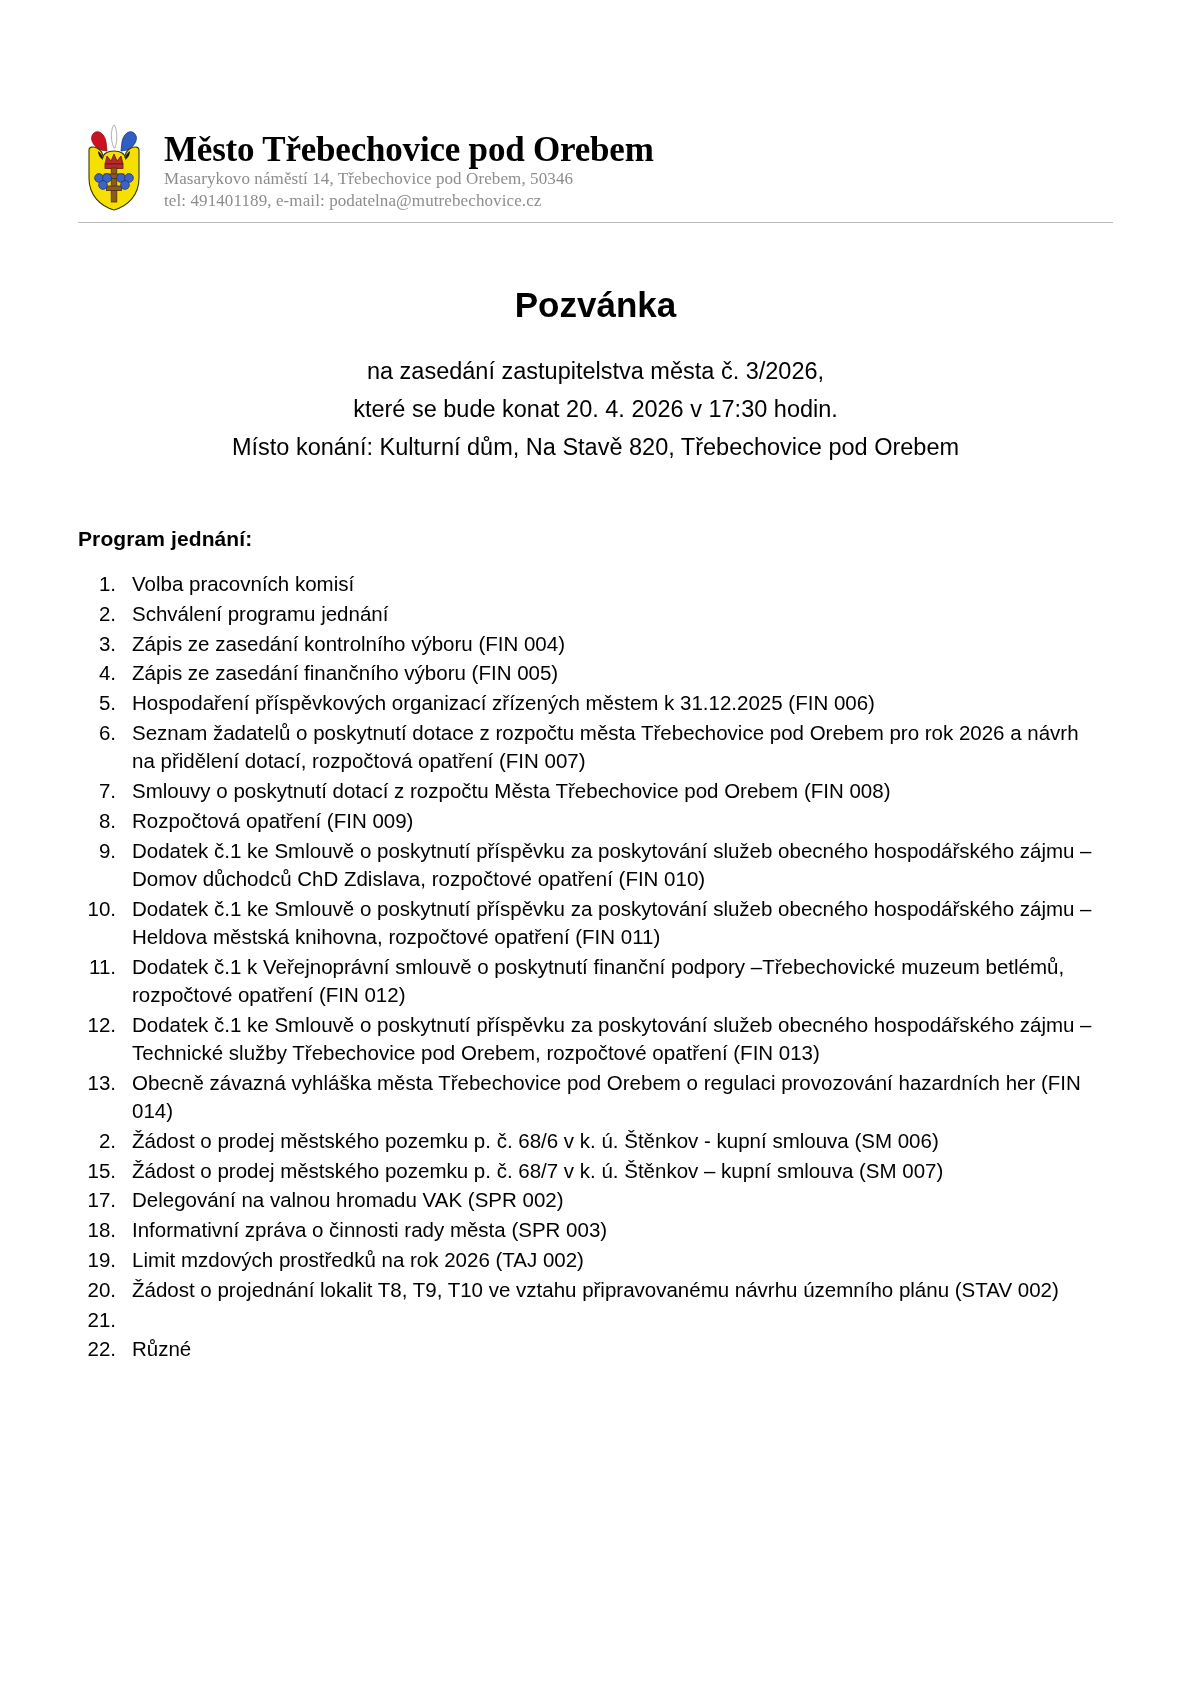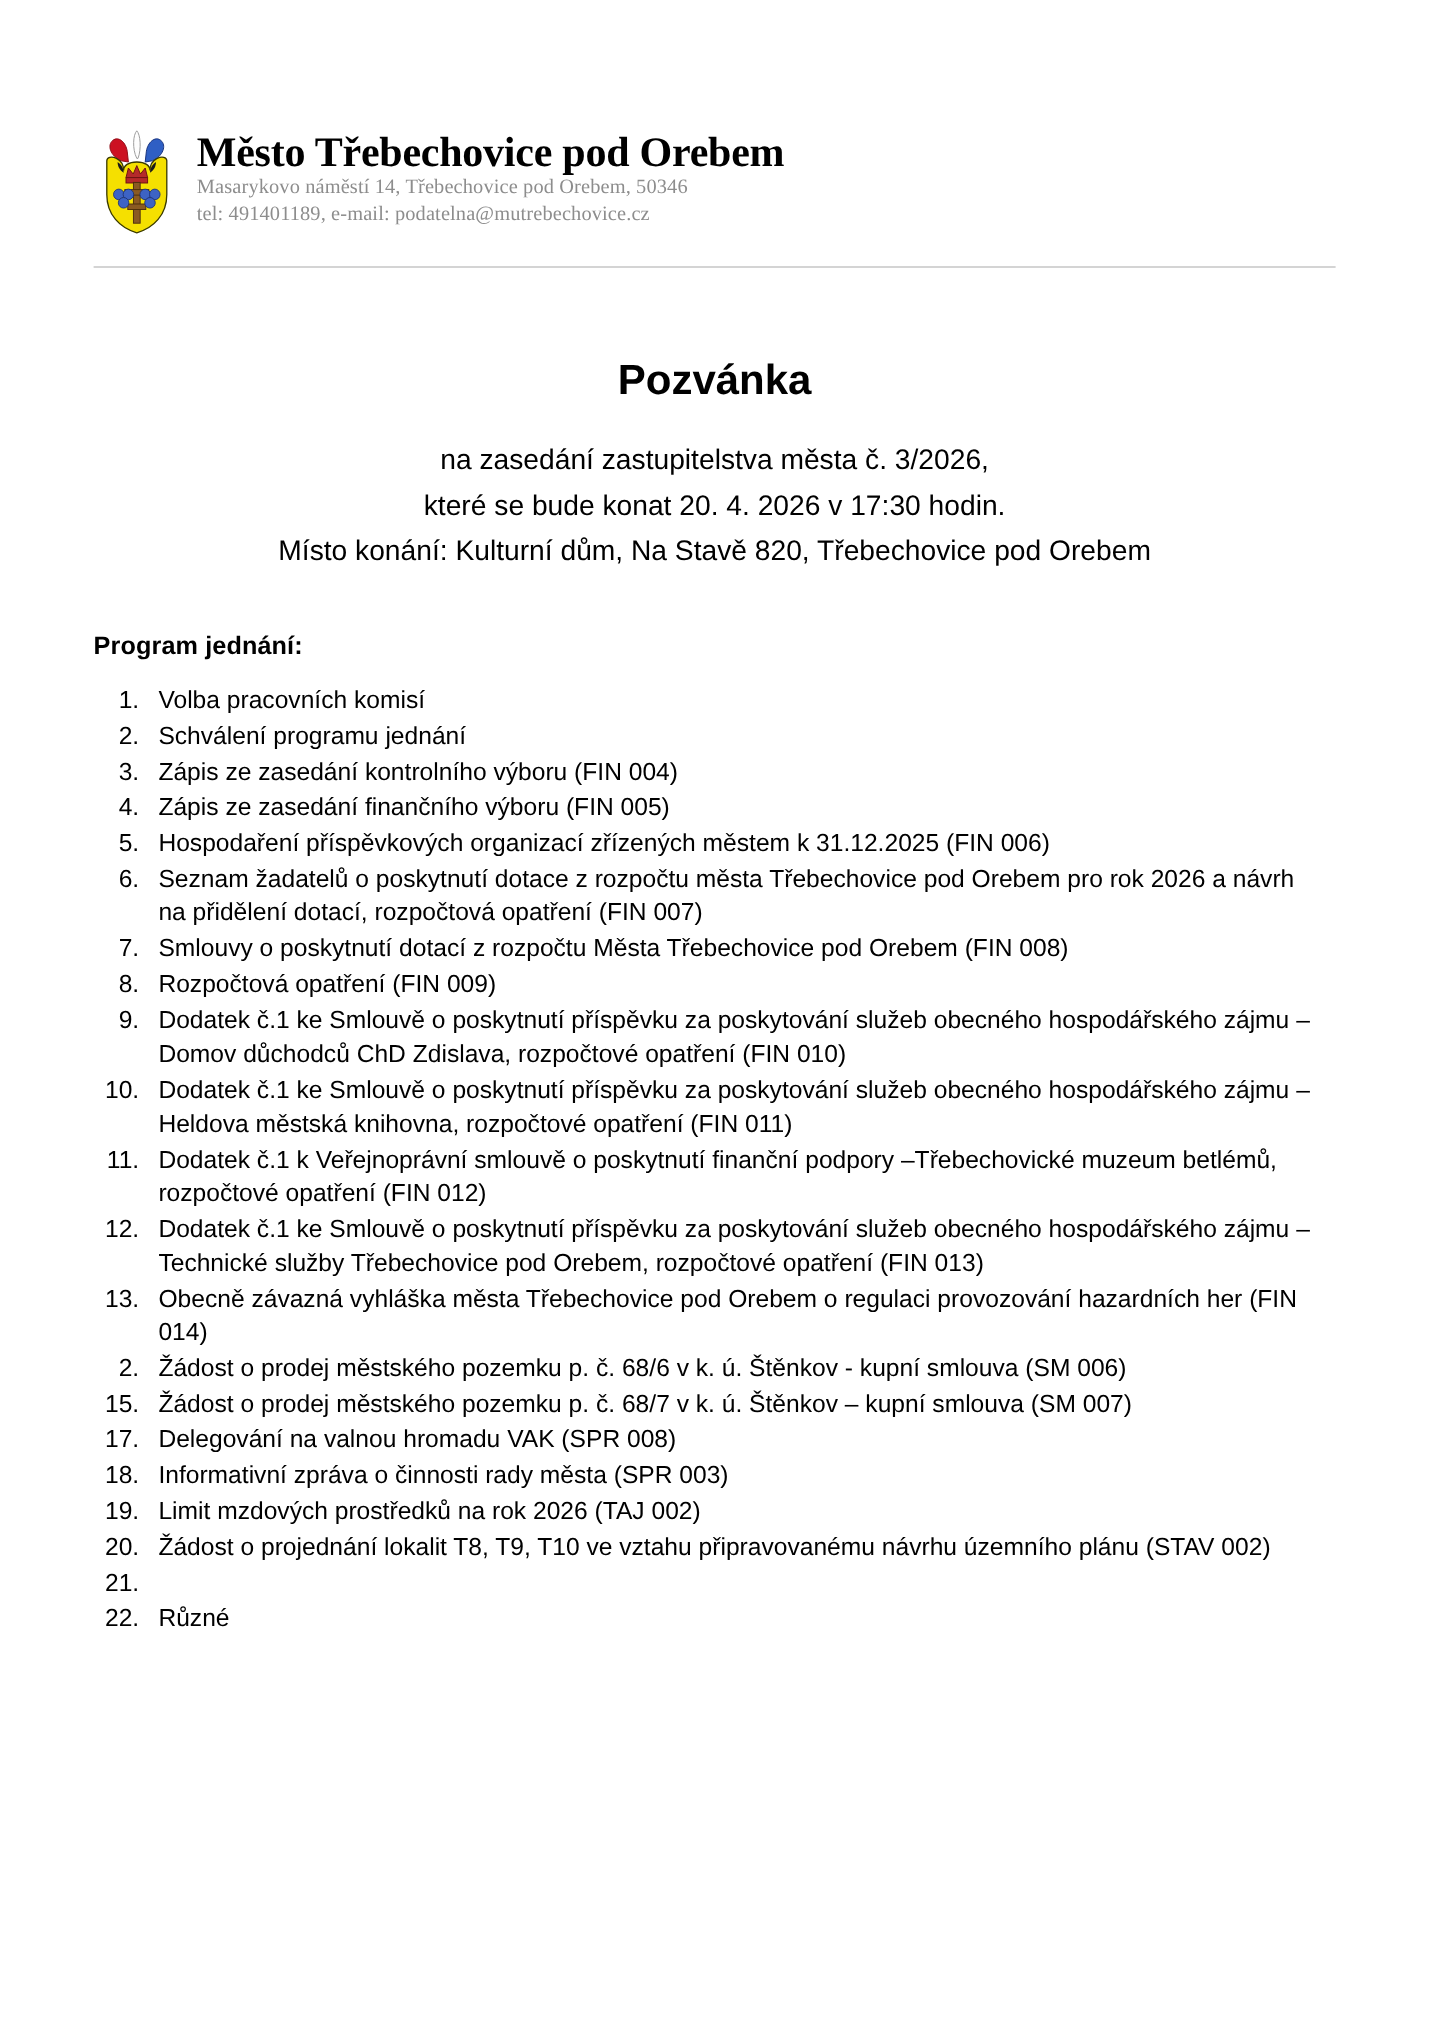--- a/index.html
+++ b/index.html
@@ -22,24 +22,24 @@
     height: 1684px;
     box-sizing: border-box;
     padding: 0;
     position: relative;
   }
 
   
   .letterhead {
     position: absolute;
     left: 78px;
-    top: 100px;
+    top: 116px;
     width: 1035px;
     display: flex;
-    align-items: center;
+    align-items: flex-end;
   }
   .crest {
     width: 72px;
     height: 92px;
     flex: 0 0 72px;
     margin-right: 14px;
     margin-top: 4px;
   }
   .crest svg { display: block; }
 
@@ -71,21 +71,21 @@
     top: 222px;
     width: 1035px;
     height: 1px;
     background: #b8b8b8;
   }
 
   
   .title-block {
     position: absolute;
     left: 78px;
-    top: 296px;
+    top: 284px;
     width: 1035px;
     text-align: center;
   }
   .doc-title {
     font-size: 35px;
     font-weight: bold;
     line-height: 1.2;
     margin: 0 0 26px 0;
   }
   .subtitle-line {
@@ -256,21 +256,21 @@
       <li>
         <span class="num">2.</span>
         <span class="txt">Žádost o prodej městského pozemku p. č. 68/6 v k. ú. Štěnkov - kupní smlouva (SM 006)</span>
       </li>
       <li>
         <span class="num">15.</span>
         <span class="txt">Žádost o prodej městského pozemku p. č. 68/7 v k. ú. Štěnkov – kupní smlouva (SM 007)</span>
       </li>
       <li>
         <span class="num">17.</span>
-        <span class="txt">Delegování na valnou hromadu VAK (SPR 008)</span>
+        <span class="txt">Delegování na valnou hromadu VAK (SPR 002)</span>
       </li>
       <li>
         <span class="num">18.</span>
         <span class="txt">Informativní zpráva o činnosti rady města (SPR 003)</span>
       </li>
       <li>
         <span class="num">19.</span>
         <span class="txt">Limit mzdových prostředků na rok 2026 (TAJ 002)</span>
       </li>
       <li>

